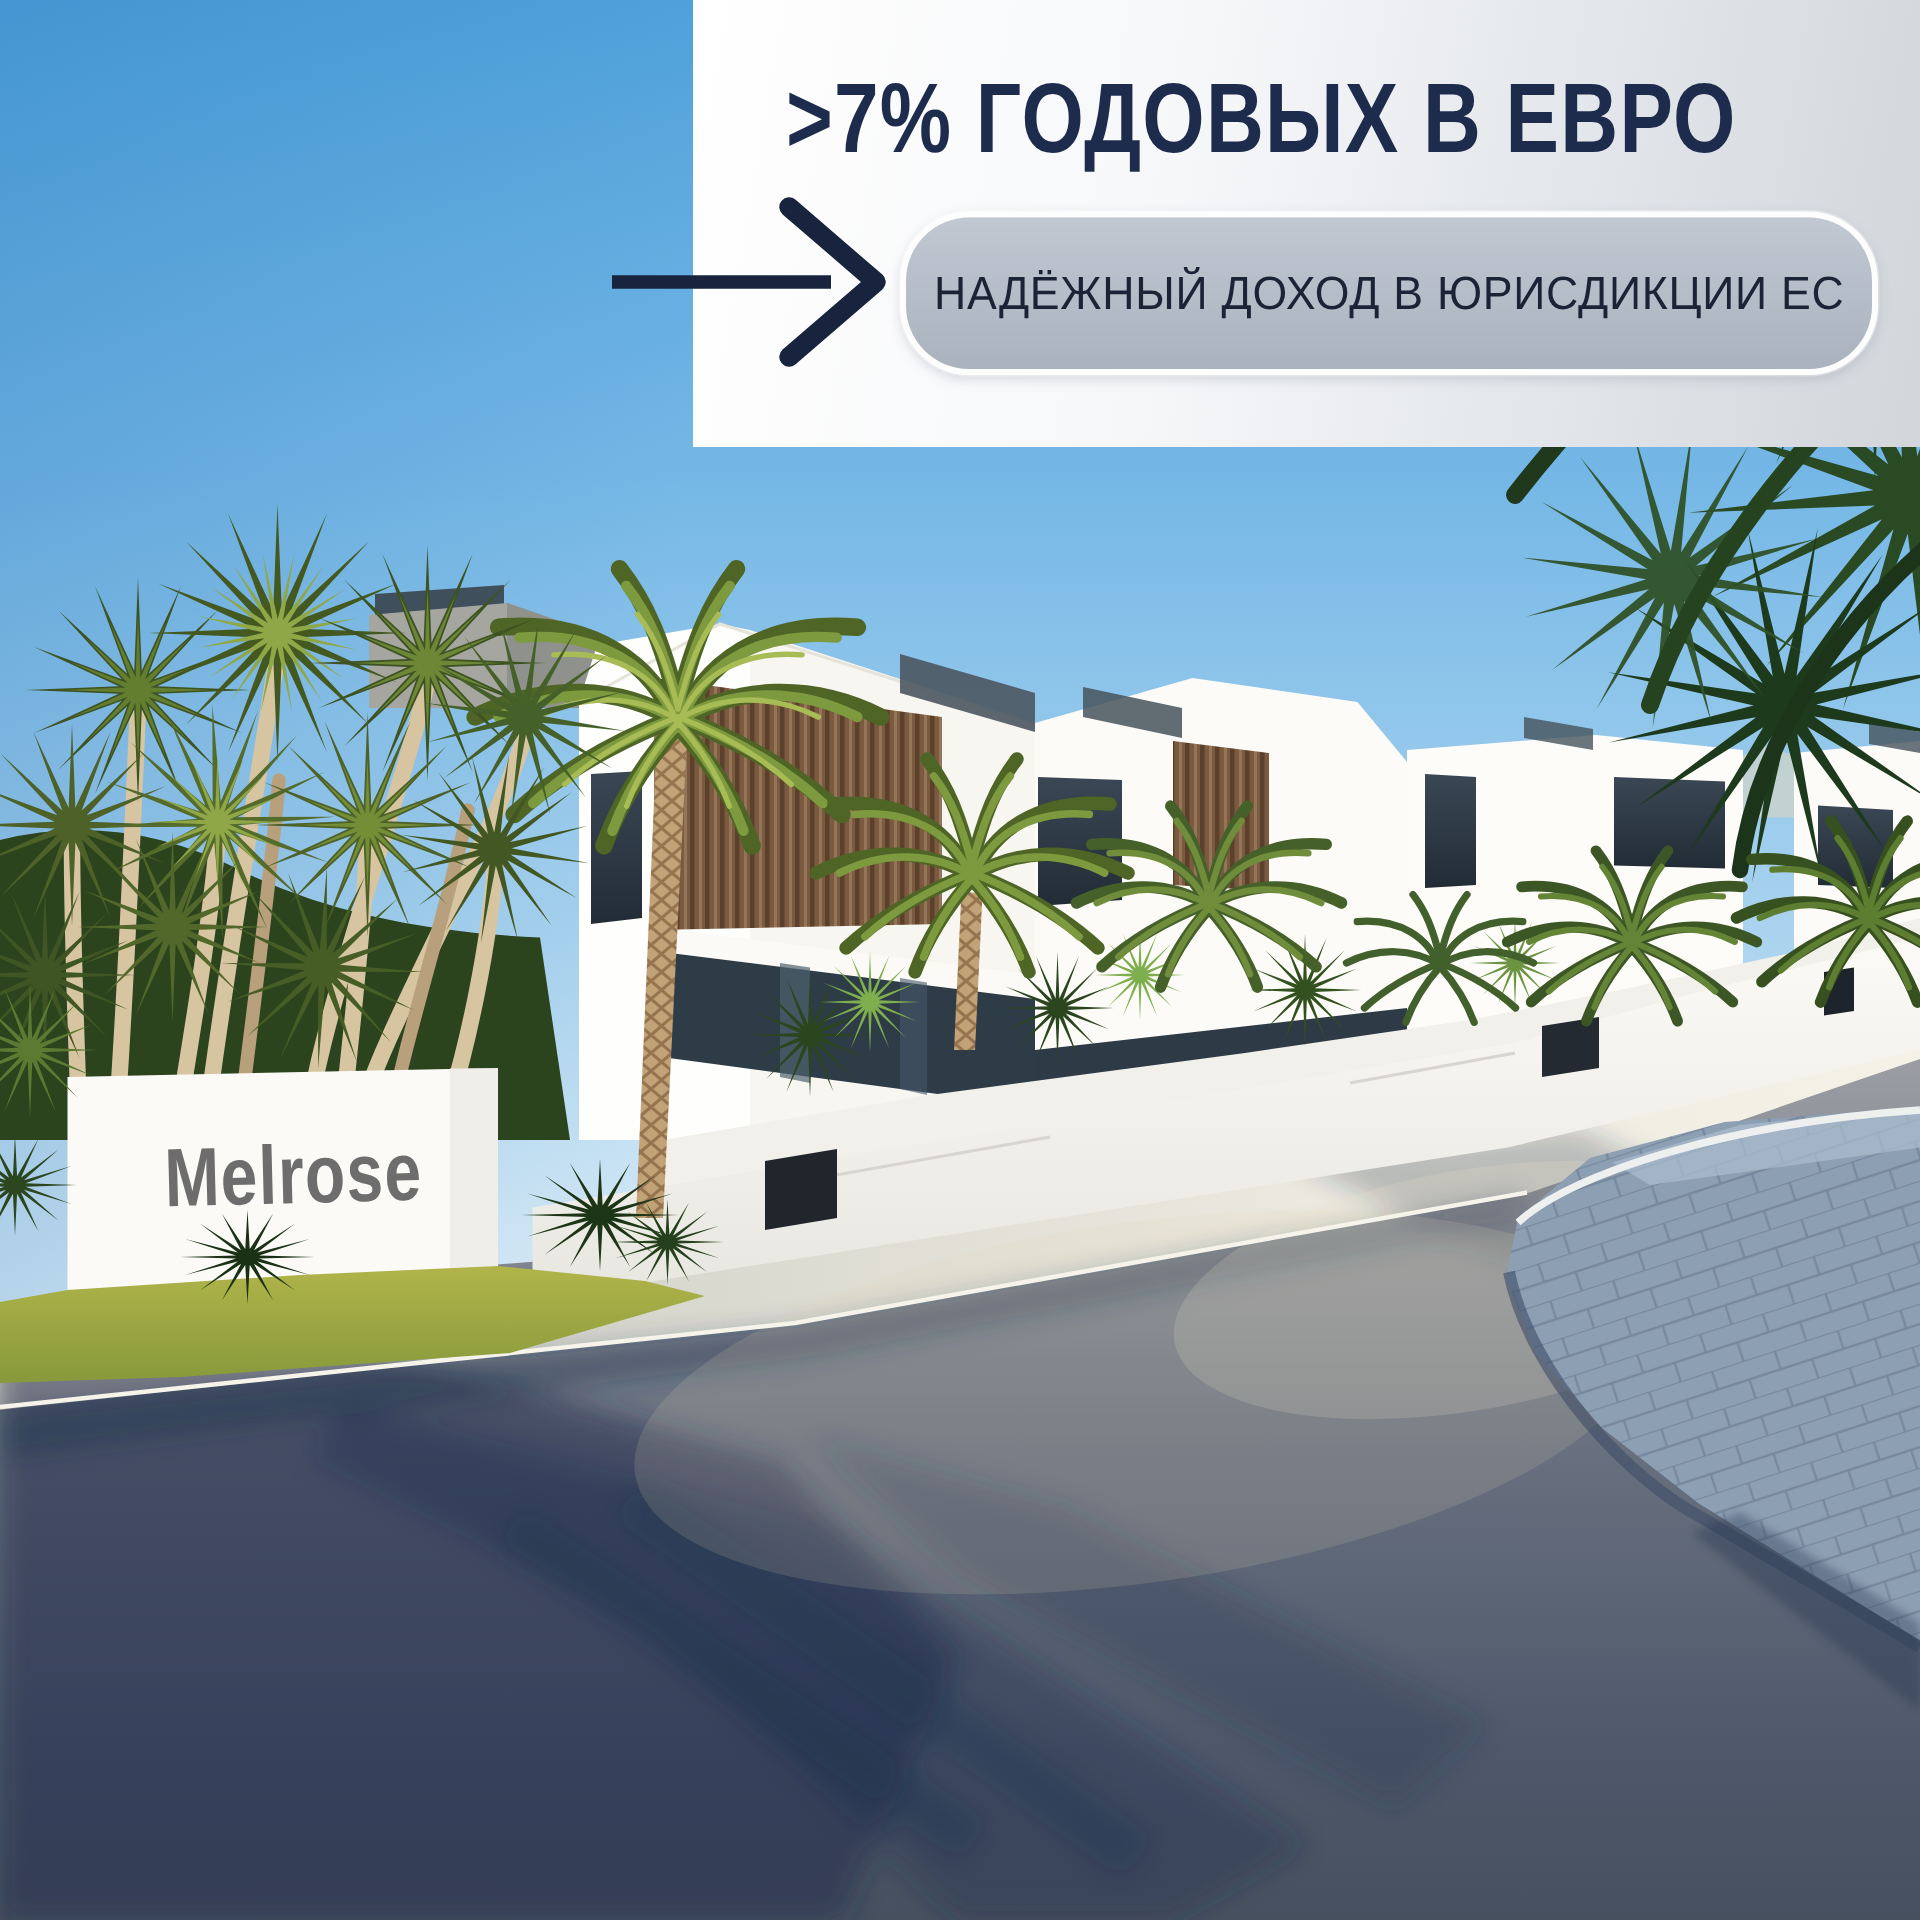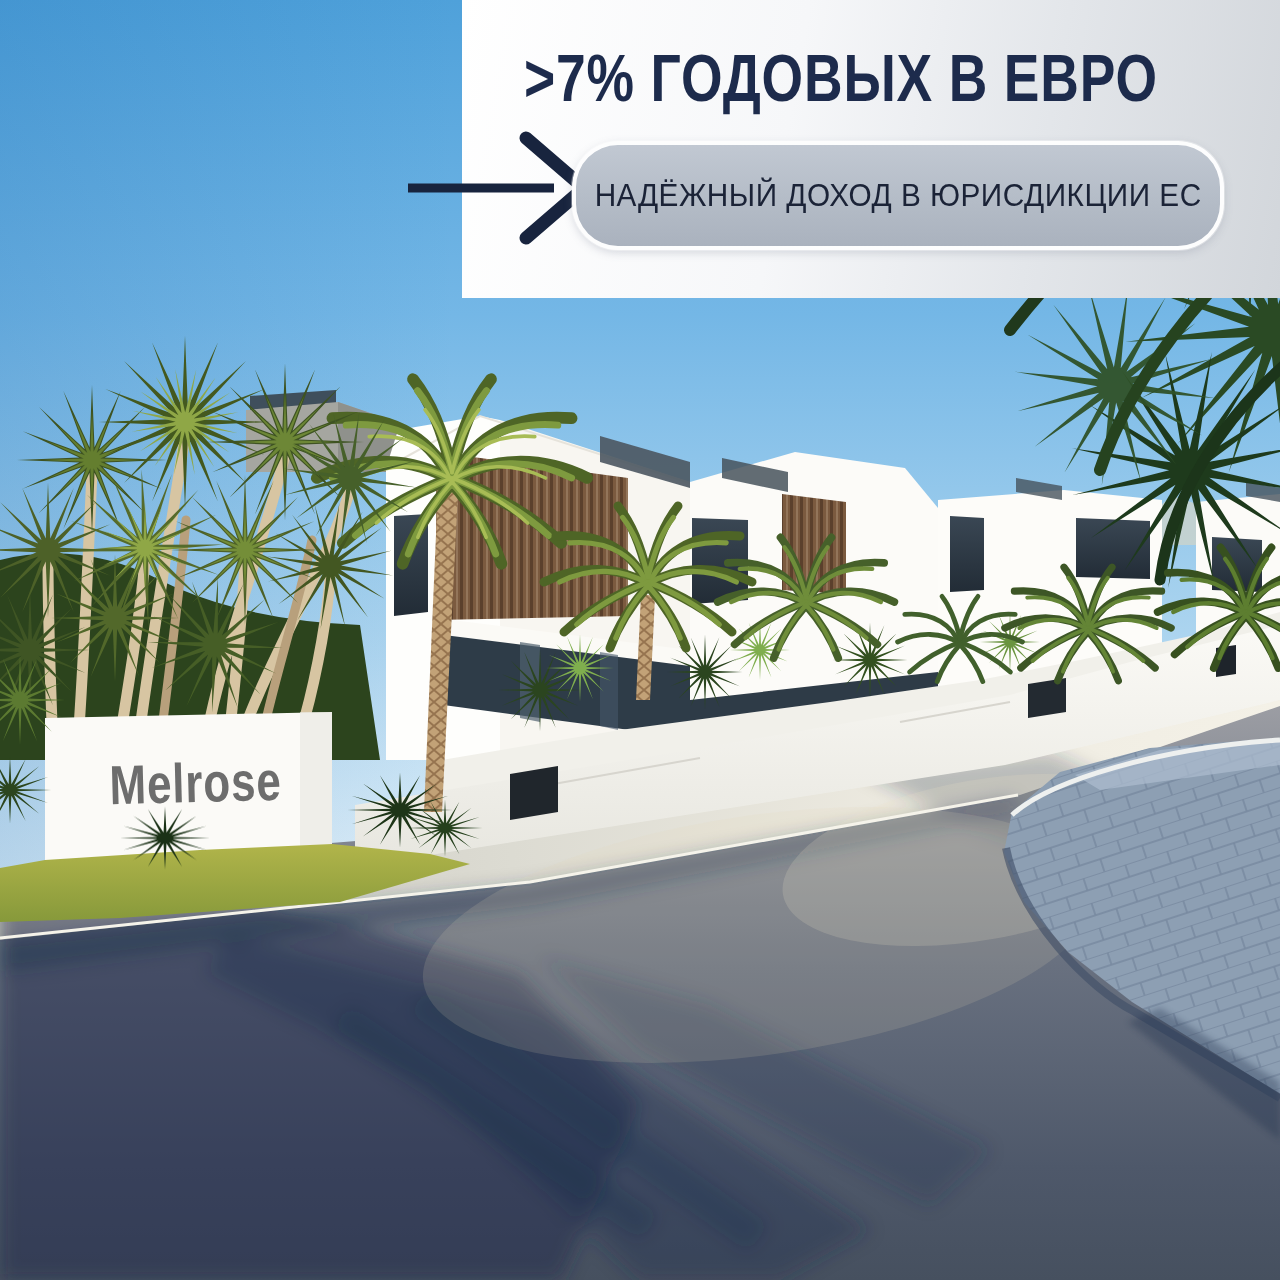--- a/index.html
+++ b/index.html
@@ -12,21 +12,21 @@
     position:absolute;left:462px;top:0;width:818px;height:298px;
     background:linear-gradient(100deg,#ffffff 0%,#f6f7f9 40%,#e3e6ea 70%,#d2d6db 100%);
   }
   .headline{
     position:absolute;left:524px;top:45px;line-height:1;white-space:nowrap;
     font-size:66px;font-weight:bold;color:#1d2b4c;letter-spacing:1px;
     transform:scaleX(.81);transform-origin:left top;
   }
   .cta-arrow{position:absolute;left:404px;top:130px;width:188px;height:116px;}
   .pill{
-    position:absolute;left:572px;top:141px;width:652px;height:109px;
+    position:absolute;left:600px;top:141px;width:652px;height:109px;
     border-radius:46px;box-sizing:border-box;
     background:linear-gradient(180deg,#c1c8d2 0%,#b4bcc7 55%,#aab2be 100%);
     border:4px solid rgba(255,255,255,.97);
     box-shadow:0 0 0 1px rgba(255,255,255,.35),0 3px 8px rgba(110,120,140,.25);
     display:flex;align-items:center;justify-content:center;text-align:center;
   }
   .pill-label{
     font-size:31px;color:#1b2337;letter-spacing:.5px;white-space:nowrap;
     transform:scaleX(.96);
   }

